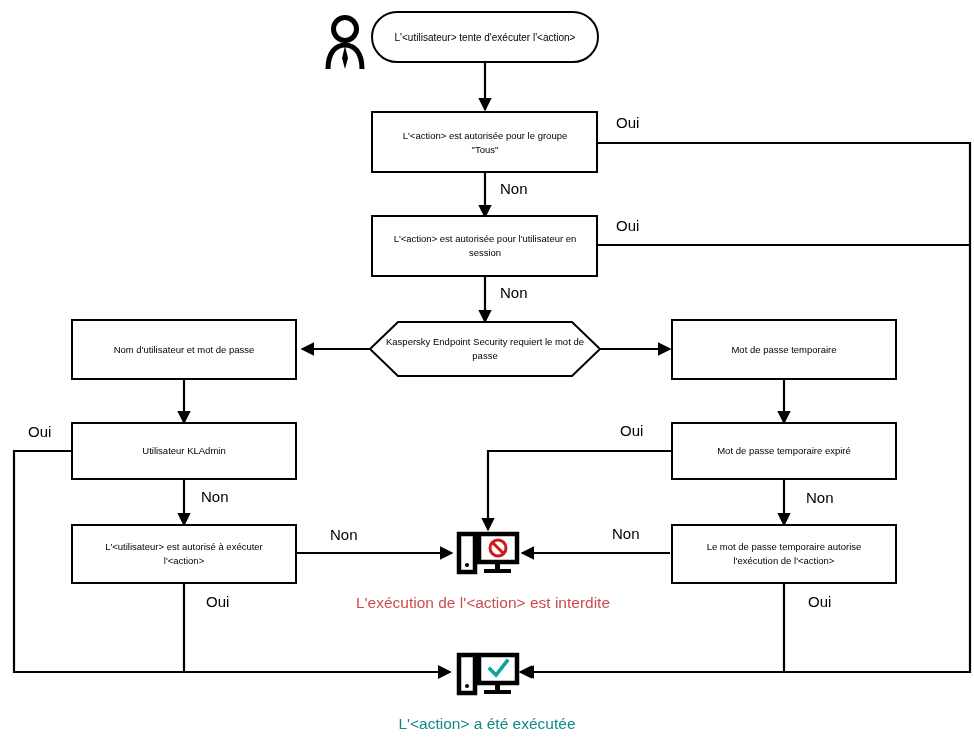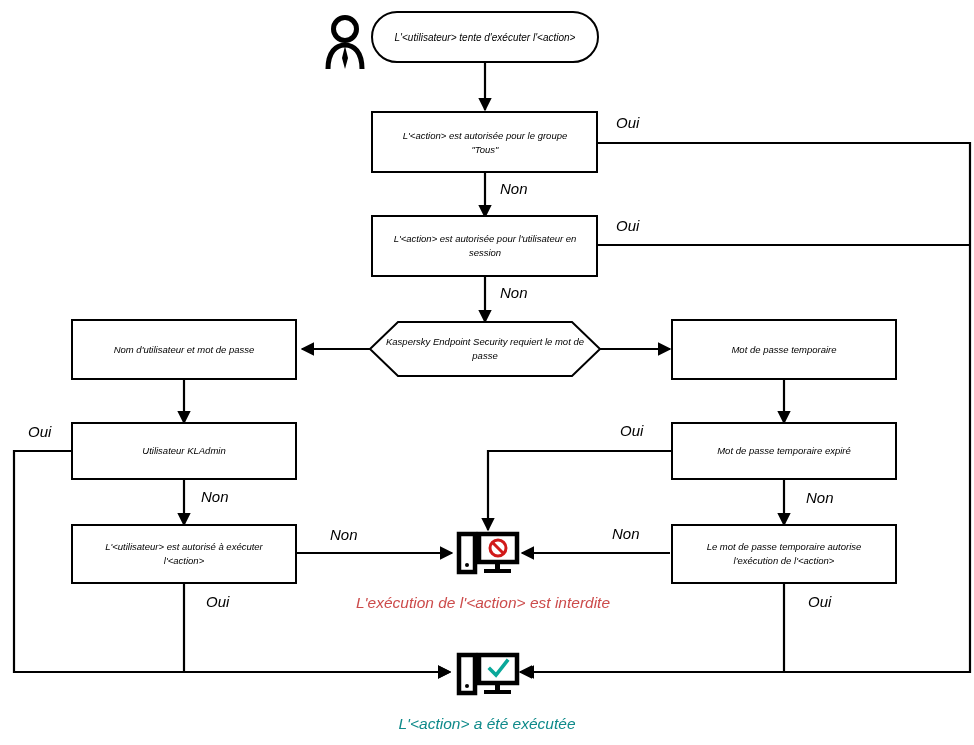--- a/index.html
+++ b/index.html
@@ -10,21 +10,20 @@
   body {
     width: 974px;
     height: 745px;
     font-family: "Liberation Sans", sans-serif;
     overflow: hidden;
   }
   #diagram-root {
     position: relative;
     width: 974px;
     height: 745px;
-    font-style: italic;
   }
   svg#flow {
     display: block;
     width: 974px;
     height: 745px;
   }
   .node-box {
     fill: #ffffff;
     stroke: #000000;
     stroke-width: 2;

